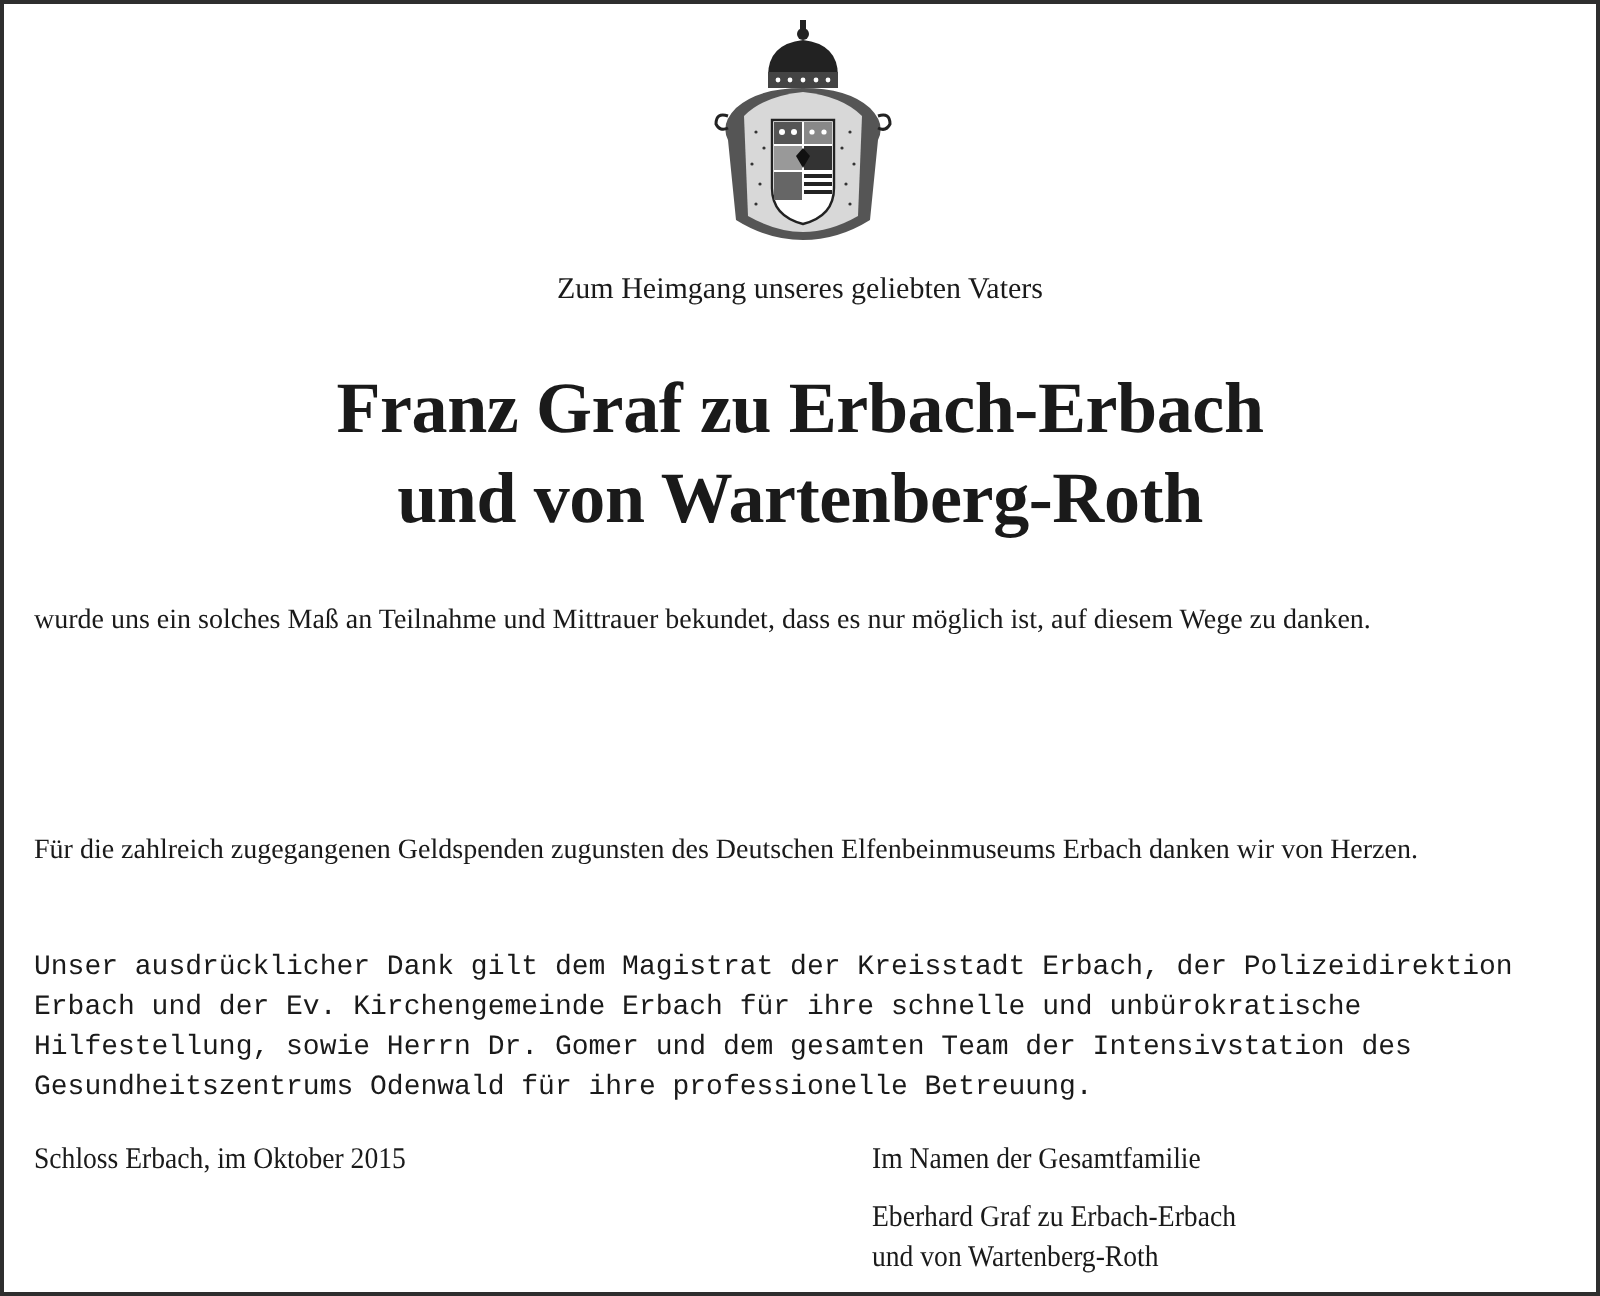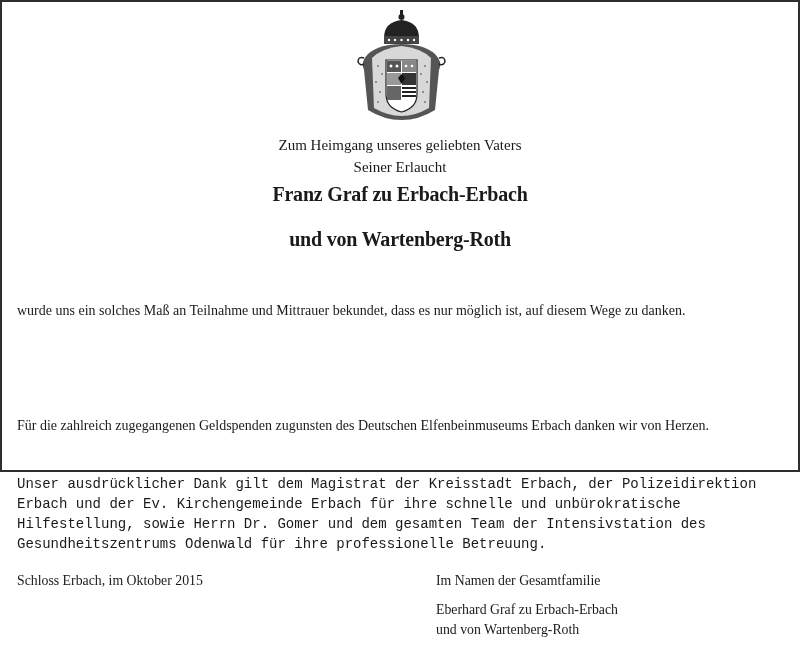--- a/index.html
+++ b/index.html
@@ -1,29 +1,29 @@
 <!DOCTYPE html>
 <html><head>
 <meta charset="utf-8">
 <style>
   html, body { margin: 0; padding: 0; background: #ffffff; }
   body { width: 800px; height: 648px; overflow: hidden; }
   .page {
     position: relative; box-sizing: border-box;
-    width: 800px; height: 472px;
+    width: 800px; height: 648px;
     border: 2px solid #2e2e2e;
     background: #ffffff;
     font-family: "Liberation Serif", "DejaVu Serif", serif;
     color: #1a1a1a;
   }
   .crest { position: absolute; left: 352px; top: 8px; width: 96px; height: 112px; }
   .intro { position: absolute; left: 0; width: 796px; text-align: center; font-size: 15px; }
   .intro1 { top: 135px; }
   .intro2 { top: 157px; }
-  .name { position: absolute; left: 0; width: 796px; text-align: center; font-weight: bold; font-size: 20px; letter-spacing: -0.2px; }
+  .name { position: absolute; left: 0; width: 796px; text-align: center; font-weight: bold; font-size: 36px; letter-spacing: -0.2px; }
   .name1 { top: 181px; }
   .name2 { top: 226px; }
   .body-text { position: absolute; left: 15px; width: 770px; font-size: 14px; line-height: 20px; }
   .p1 { top: 299px; }
   .p2 { top: 357px; }
   .p3 { top: 414px; }
   .p4 { top: 472px; font-family: Liberation Mono, monospace; }
   .sig { position: absolute; font-size: 15px; line-height: 20px; transform: scaleX(0.92); transform-origin: left top; }
   .place { left: 15px; top: 568px; }
   .family { left: 434px; top: 568px; }
@@ -83,21 +83,20 @@
           <circle cx="37" cy="56" r="1.5"></circle>
           <circle cx="43" cy="56" r="1.5"></circle>
           <circle cx="52" cy="56" r="1.3"></circle>
           <circle cx="58" cy="56" r="1.3"></circle>
         </g>
       <path d="M47.5 64 L51 68 L47.5 74 L44 68 Z" fill="#111"></path>
     </svg>
   </div>
 
   <div class="intro intro1">Zum Heimgang unseres geliebten Vaters</div>
-  <div class="intro intro2">Seiner Erlaucht</div>
 
   <div class="name name1">Franz Graf zu Erbach-Erbach</div>
   <div class="name name2">und von Wartenberg-Roth</div>
 
   <div class="body-text p1">wurde uns ein solches Maß an Teilnahme und Mittrauer bekundet, dass es nur möglich ist, auf diesem Wege zu danken.</div>
   <div class="body-text p3">Für die zahlreich zugegangenen Geldspenden zugunsten des Deutschen Elfenbeinmuseums Erbach danken wir von Herzen.</div>
   <div class="body-text p4">Unser ausdrücklicher Dank gilt dem Magistrat der Kreisstadt Erbach, der Polizeidirektion Erbach und der Ev. Kirchengemeinde Erbach für ihre schnelle und unbürokratische Hilfestellung, sowie Herrn Dr. Gomer und dem gesamten Team der Intensivstation des Gesundheitszentrums Odenwald für ihre professionelle Betreuung.</div>
 
   <div class="sig place">Schloss Erbach, im Oktober 2015</div>
   <div class="sig family">Im Namen der Gesamtfamilie</div>

